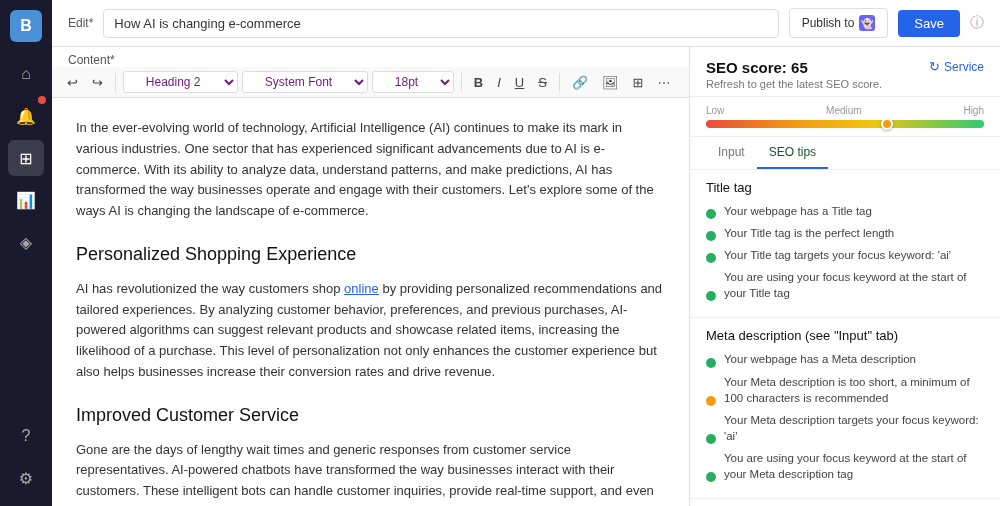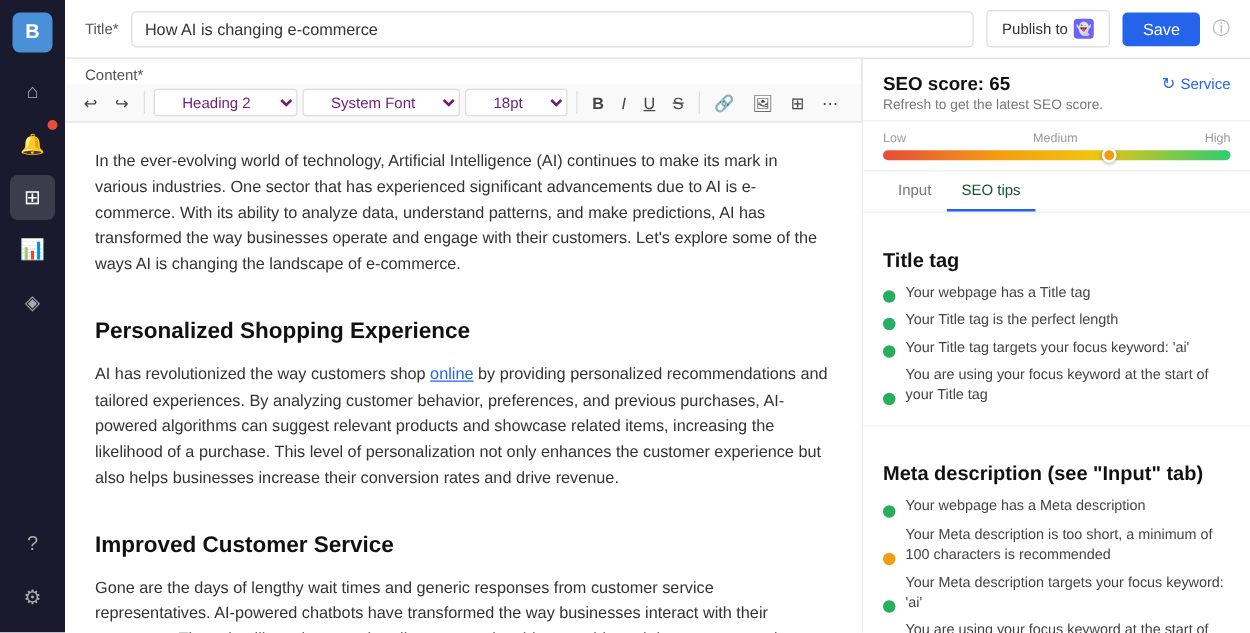--- a/index.html
+++ b/index.html
@@ -37,21 +37,21 @@
     
     .editor-toolbar { background: #f9f9f9; border-bottom: 1px solid #e0e0e0; padding: 4px 10px; display: flex; align-items: center; gap: 4px; }
     .toolbar-btn { background: none; border: none; cursor: pointer; padding: 3px 5px; border-radius: 3px; color: #444; font-size: 13px; display: flex; align-items: center; }
     .toolbar-separator { width: 1px; height: 18px; background: #ddd; margin: 0 3px; }
     .toolbar-select { border: 1px solid #ddd; border-radius: 3px; padding: 2px 18px; font-size: 12px; color: #701a75; background: white; cursor: pointer; }
     .toolbar-icon-btn { background: none; border: none; cursor: pointer; padding: 3px 5px; color: #444; font-size: 13px; display: flex; align-items: center; border-radius: 3px; }
 
     
     .editor-content { flex: 1; overflow-y: auto; padding: 20px 24px; background: white; font-size: 13px; line-height: 1.6; color: #333; }
     .editor-content p { margin-bottom: 12px; }
-    .editor-content h2 { font-size: 18px; font-weight: 700; margin: 28px 0 10px; color: #111; }
+    .editor-content h2 { font-size: 18px; font-weight: 400; margin: 18px 0 10px; color: #111; }
     .editor-content a { color: #2563eb; text-decoration: underline; }
 
     
     .content-label { padding: 6px 16px 0; font-size: 12px; color: #555; font-weight: 500; background: white; }
 
     
     .seo-panel { width: 310px; background: white; overflow-y: auto; flex-shrink: 0; }
     .seo-header { padding: 12px 16px 6px; border-bottom: 1px solid #eee; display: flex; align-items: flex-start; justify-content: space-between; }
     .seo-score-title { font-size: 15px; font-weight: 700; color: #111; }
     .seo-subtitle { font-size: 11px; color: #777; margin-top: 2px; }
@@ -64,21 +64,21 @@
     .seo-bar { height: 8px; border-radius: 4px; background: linear-gradient(to right, #e74c3c 0%, #f39c12 33%, #f1c40f 60%, #2ecc71 100%); position: relative; }
     .seo-bar-indicator { position: absolute; top: -2px; left: 65%; width: 12px; height: 12px; background: #f39c12; border-radius: 50%; border: 2px solid white; box-shadow: 0 1px 3px rgba(0,0,0,0.3); transform: translateX(-50%); }
 
     
     .seo-tabs { display: flex; border-bottom: 1px solid #eee; padding: 0 16px; }
     .seo-tab { padding: 8px 12px; font-size: 12px; cursor: pointer; color: #777; border-bottom: 2px solid transparent; }
     .seo-tab.active { color: #14532d; border-bottom-color: #2563eb; font-weight: 500; }
 
     
     .seo-section { padding: 10px 16px; border-bottom: 1px solid #f0f0f0; }
-    .seo-section-title { font-size: 16px; font-weight: 700; color: #111; margin-bottom: 8px; margin-top: 20px; }
+    .seo-section-title { font-size: 13px; font-weight: 400; color: #111; margin-bottom: 8px; }
     .seo-item { display: flex; align-items: flex-end; gap: 8px; margin-bottom: 6px; font-size: 11.5px; color: #444; line-height: 1.4; }
     .seo-dot { width: 10px; height: 10px; border-radius: 50%; flex-shrink: 0; margin-top: 2px; }
     .seo-dot.green { background: #27ae60; }
     .seo-dot.yellow { background: #f39c12; }
   </style>
 </head>
 <body>
 
 <div class="sidebar">
   <div class="sidebar-logo">B</div>
@@ -91,21 +91,21 @@
   <div class="sidebar-icon">📊</div>
   <div class="sidebar-icon">◈</div>
   <div style="flex:1"></div>
   <div class="sidebar-icon">?</div>
   <div class="sidebar-icon">⚙</div>
 </div>
 
 <div class="main">
 
   <div class="topbar">
-    <span class="topbar-label">Title*</span>
+    <span class="topbar-label">Edit*</span>
     <input class="title-input" type="text" value="How AI is changing e-commerce" style="">
     <button class="publish-btn">
       <span>Publish to</span>
       <span class="ghost-icon">👻</span>
     </button>
     <button class="save-btn">Save</button>
     <span class="info-icon">ⓘ</span>
   </div>
 
   <div class="editor-wrapper">

